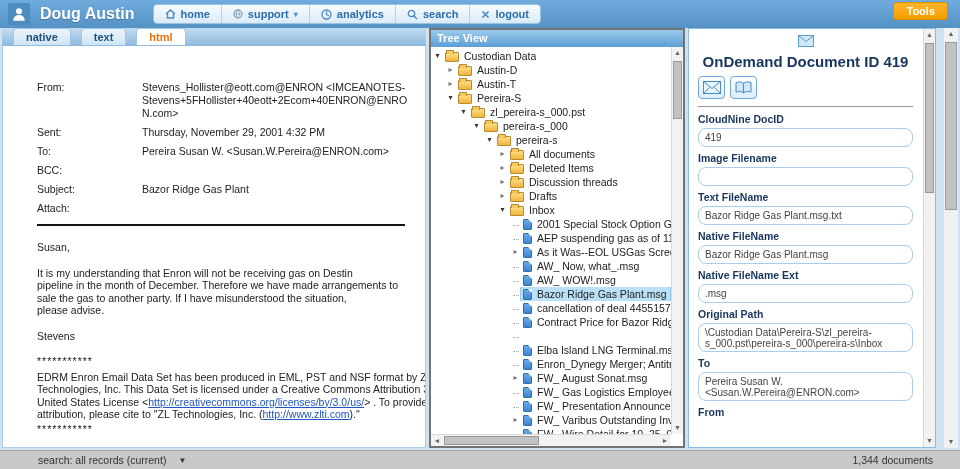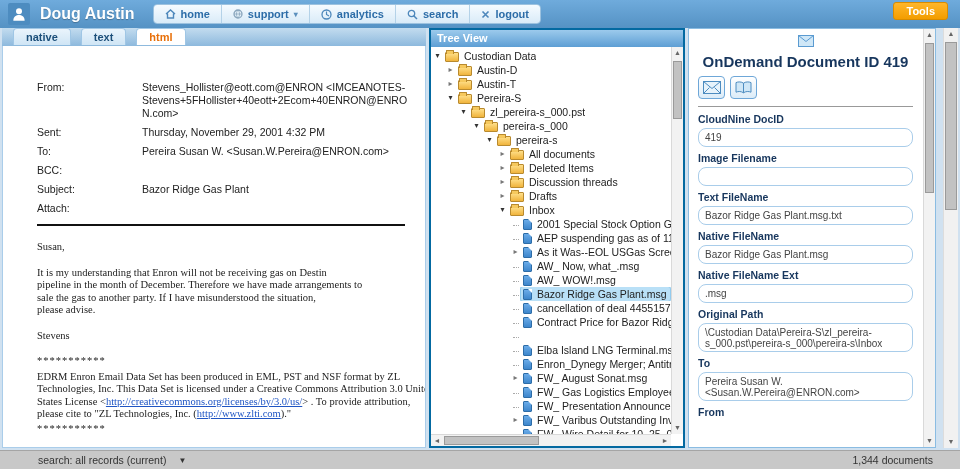--- a/index.html
+++ b/index.html
@@ -50,33 +50,33 @@
   .tab.active { background:#fff; color:#e8700a; }
   .viewbody {
     position:absolute; top:18px; left:0; right:0; bottom:0;
     background:#fff; border:1px solid #aacdea; border-top:none;
     padding:35px 10px 0 34px; overflow:hidden; color:#222;
   }
   .hrow { display:flex; margin-bottom:6px; font-size:10.5px; line-height:13px; }
   .hlabel { width:105px; font-weight:normal; flex:none; }
   .hvalue { width:270px; overflow-wrap:break-word; }
   .rule { width:368px; height:2px; background:#111; margin-top:9px; }
-  .para { font-size:10.5px; line-height:12.5px; width:402px;font-family:Liberation Serif, serif; }
+  .para { font-size:10.5px; line-height:12.5px; width:402px; }
   .greeting { margin-top:15px; }
   .bodytext { margin-top:13px; white-space:pre-line; }
   .signature { margin-top:13px; }
   .stars { margin-top:13px; letter-spacing:1px; }
   .stars2 { margin-top:2px; letter-spacing:1px; }
   .footerp { margin-top:3px; }
   .link { color:#1f55c4; text-decoration:underline; cursor:pointer; }
 
   
   .treepanel {
     position:absolute; left:429px; top:0; width:256px; bottom:2px;
-    background:#fff; border:2px solid #0369a1;
+    background:#fff; border:2px solid #737373;
   }
   .treeheader {
     height:17px; background:linear-gradient(#9ccaec,#5d9ed4);
     color:#fff; font-size:11px; font-weight:bold; padding:2px 6px;
   }
   .treebody { position:absolute; top:17px; left:1px; right:12px; bottom:12px; overflow:hidden; padding-top:2px; }
   .trow { display:flex; align-items:center; height:14px; white-space:nowrap; overflow:hidden; cursor:pointer; }
   .indent { flex:none; }
   .exp { flex:none; width:11px; text-align:center; font-size:8px; line-height:14px; cursor:pointer; }
   .exp.expanded::before { content:"▾"; color:#333; }

